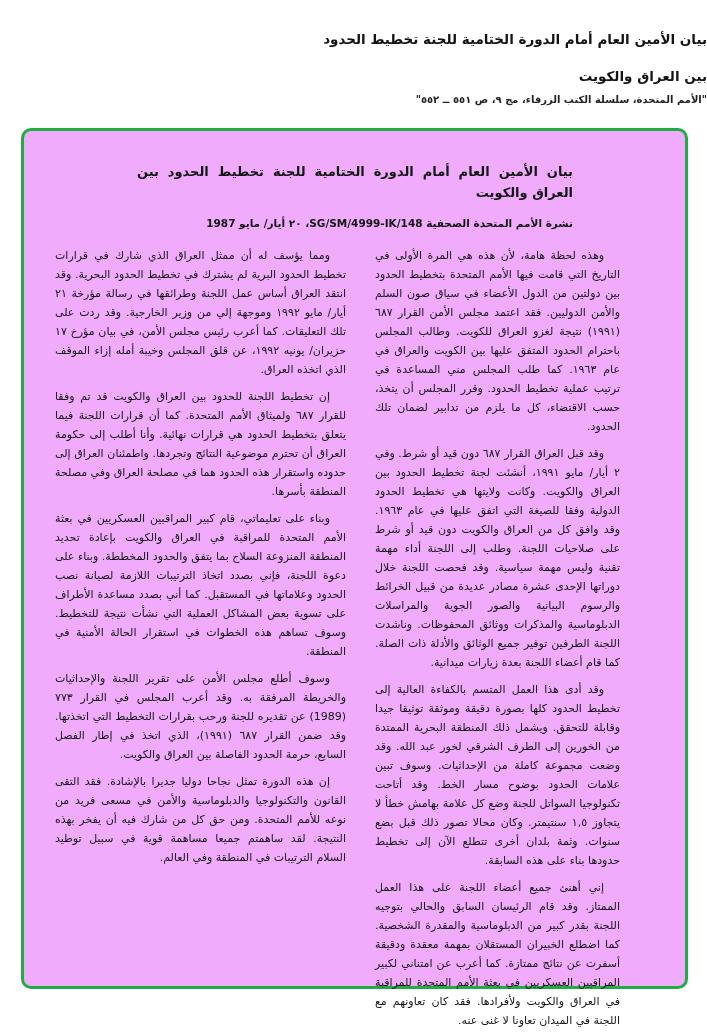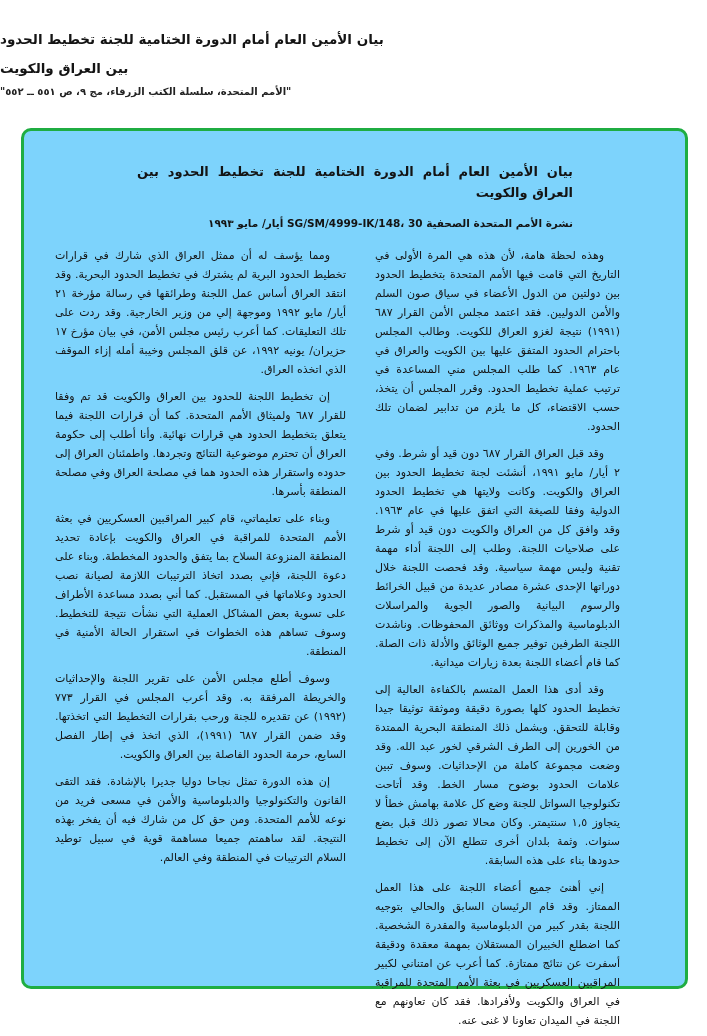--- a/index.html
+++ b/index.html
@@ -3,29 +3,29 @@
 <meta charset="utf-8">
 <style>
   html,body{margin:0;padding:0;background:#ffffff;}
   body{
     width:707px;height:1036px;position:relative;overflow:hidden;
     font-family:"DejaVu Sans",sans-serif;color:#141414;
   }
   .page{position:absolute;inset:0;background:#ffffff;}
 
   
-  .doc-header{position:absolute;top:0;left:0;right:0;text-align:left;direction:rtl;}
+  .doc-header{position:absolute;top:0;left:14px;right:0;text-align:right;direction:rtl;}
   .h-title1{margin-top:30px;font-size:13.5px;font-weight:bold;line-height:18px;}
-  .h-title2{margin-top:11px;font-size:13.5px;font-weight:bold;line-height:18px;}
+  .h-title2{margin-top:19px;font-size:13.5px;font-weight:bold;line-height:18px;}
   .h-source{margin-top:9px;font-size:10px;font-weight:bold;color:#222;}
 
   
   .green-box{
     position:absolute;left:21px;top:128px;width:661px;height:855px;
-    border:3px solid #1fad42;border-radius:10px;background:#7dd3fc;
+    border:3px solid #1fad42;border-radius:10px;background:#f0abfc;
   }
 
   
   .doc-title{
     position:absolute;top:30px;right:112px;width:436px;direction:rtl;
     font-size:13px;font-weight:bold;line-height:21px;
     text-align:justify;text-justify:inter-word;
   }
   .doc-byline{
     position:absolute;top:86px;right:112px;direction:rtl;
@@ -51,34 +51,34 @@
   <header class="doc-header">
     <div class="h-title1">بيان الأمين العام أمام الدورة الختامية للجنة تخطيط الحدود</div>
     <div class="h-title2">بين العراق والكويت</div>
     <div class="h-source">"الأمم المتحدة، سلسلة الكتب الزرقاء، مج ٩، ص ٥٥١ ــ ٥٥٢"</div>
   </header>
 
   <div class="green-box">
 
     <div class="doc-title" dir="rtl">بيان الأمين العام أمام الدورة الختامية للجنة تخطيط الحدود بين العراق والكويت</div>
 
-    <div class="doc-byline" dir="rtl">نشرة الأمم المتحدة الصحفية SG/SM/4999-IK/148، 30 أيار/ مايو ١٩٩٣</div>
+    <div class="doc-byline" dir="rtl">نشرة الأمم المتحدة الصحفية SG/SM/4999-IK/148، ٢٠ أيار/ مايو 1987</div>
 
     <div class="columns">
 
       <div class="col col-first">
         <p>وهذه لحظة هامة، لأن هذه هي المرة الأولى في التاريخ التي قامت فيها الأمم المتحدة بتخطيط الحدود بين دولتين من الدول الأعضاء في سياق صون السلم والأمن الدوليين. فقد اعتمد مجلس الأمن القرار ٦٨٧ (١٩٩١) نتيجة لغزو العراق للكويت. وطالب المجلس باحترام الحدود المتفق عليها بين الكويت والعراق في عام ١٩٦٣. كما طلب المجلس مني المساعدة في ترتيب عملية تخطيط الحدود. وقرر المجلس أن يتخذ، حسب الاقتضاء، كل ما يلزم من تدابير لضمان تلك الحدود.</p>
         <p>وقد قبل العراق القرار ٦٨٧ دون قيد أو شرط. وفي ٢ أيار/ مايو ١٩٩١، أنشئت لجنة تخطيط الحدود بين العراق والكويت. وكانت ولايتها هي تخطيط الحدود الدولية وفقا للصيغة التي اتفق عليها في عام ١٩٦٣. وقد وافق كل من العراق والكويت دون قيد أو شرط على صلاحيات اللجنة. وطلب إلى اللجنة أداء مهمة تقنية وليس مهمة سياسية. وقد فحصت اللجنة خلال دوراتها الإحدى عشرة مصادر عديدة من قبيل الخرائط والرسوم البيانية والصور الجوية والمراسلات الدبلوماسية والمذكرات ووثائق المحفوظات. وناشدت اللجنة الطرفين توفير جميع الوثائق والأدلة ذات الصلة. كما قام أعضاء اللجنة بعدة زيارات ميدانية.</p>
         <p>وقد أدى هذا العمل المتسم بالكفاءة العالية إلى تخطيط الحدود كلها بصورة دقيقة وموثقة توثيقا جيدا وقابلة للتحقق. ويشمل ذلك المنطقة البحرية الممتدة من الخورين إلى الطرف الشرقي لخور عبد الله. وقد وضعت مجموعة كاملة من الإحداثيات. وسوف تبين علامات الحدود بوضوح مسار الخط. وقد أتاحت تكنولوجيا السواتل للجنة وضع كل علامة بهامش خطأ لا يتجاوز ١,٥ سنتيمتر. وكان محالا تصور ذلك قبل بضع سنوات. وثمة بلدان أخرى تتطلع الآن إلى تخطيط حدودها بناء على هذه السابقة.</p>
         <p>إني أهنئ جميع أعضاء اللجنة على هذا العمل الممتاز. وقد قام الرئيسان السابق والحالي بتوجيه اللجنة بقدر كبير من الدبلوماسية والمقدرة الشخصية. كما اضطلع الخبيران المستقلان بمهمة معقدة ودقيقة أسفرت عن نتائج ممتازة. كما أعرب عن امتناني لكبير المراقبين العسكريين في بعثة الأمم المتحدة للمراقبة في العراق والكويت ولأفرادها. فقد كان تعاونهم مع اللجنة في الميدان تعاونا لا غنى عنه.</p>
       </div>
 
       <div class="col col-second">
         <p>ومما يؤسف له أن ممثل العراق الذي شارك في قرارات تخطيط الحدود البرية لم يشترك في تخطيط الحدود البحرية. وقد انتقد العراق أساس عمل اللجنة وطرائقها في رسالة مؤرخة ٢١ أيار/ مايو ١٩٩٢ وموجهة إلي من وزير الخارجية. وقد ردت على تلك التعليقات. كما أعرب رئيس مجلس الأمن، في بيان مؤرخ ١٧ حزيران/ يونيه ١٩٩٢، عن قلق المجلس وخيبة أمله إزاء الموقف الذي اتخذه العراق.</p>
         <p>إن تخطيط اللجنة للحدود بين العراق والكويت قد تم وفقا للقرار ٦٨٧ ولميثاق الأمم المتحدة. كما أن قرارات اللجنة فيما يتعلق بتخطيط الحدود هي قرارات نهائية. وأنا أطلب إلى حكومة العراق أن تحترم موضوعية النتائج وتجردها. واطمئنان العراق إلى حدوده واستقرار هذه الحدود هما في مصلحة العراق وفي مصلحة المنطقة بأسرها.</p>
         <p>وبناء على تعليماتي، قام كبير المراقبين العسكريين في بعثة الأمم المتحدة للمراقبة في العراق والكويت بإعادة تحديد المنطقة المنزوعة السلاح بما يتفق والحدود المخططة. وبناء على دعوة اللجنة، فإني بصدد اتخاذ الترتيبات اللازمة لصيانة نصب الحدود وعلاماتها في المستقبل. كما أني بصدد مساعدة الأطراف على تسوية بعض المشاكل العملية التي نشأت نتيجة للتخطيط. وسوف تساهم هذه الخطوات في استقرار الحالة الأمنية في المنطقة.</p>
-        <p>وسوف أطلع مجلس الأمن على تقرير اللجنة والإحداثيات والخريطة المرفقة به. وقد أعرب المجلس في القرار ٧٧٣ (١٩٩٢) عن تقديره للجنة ورحب بقرارات التخطيط التي اتخذتها. وقد ضمن القرار ٦٨٧ (١٩٩١)، الذي اتخذ في إطار الفصل السابع، حرمة الحدود الفاصلة بين العراق والكويت.</p>
+        <p>وسوف أطلع مجلس الأمن على تقرير اللجنة والإحداثيات والخريطة المرفقة به. وقد أعرب المجلس في القرار ٧٧٣ (1989) عن تقديره للجنة ورحب بقرارات التخطيط التي اتخذتها. وقد ضمن القرار ٦٨٧ (١٩٩١)، الذي اتخذ في إطار الفصل السابع، حرمة الحدود الفاصلة بين العراق والكويت.</p>
         <p>إن هذه الدورة تمثل نجاحا دوليا جديرا بالإشادة. فقد التقى القانون والتكنولوجيا والدبلوماسية والأمن في مسعى فريد من نوعه للأمم المتحدة. ومن حق كل من شارك فيه أن يفخر بهذه النتيجة. لقد ساهمتم جميعا مساهمة قوية في سبيل توطيد السلام الترتيبات في المنطقة وفي العالم.</p>
       </div>
 
     </div>
   </div>
 </div>
 
 </body></html>

